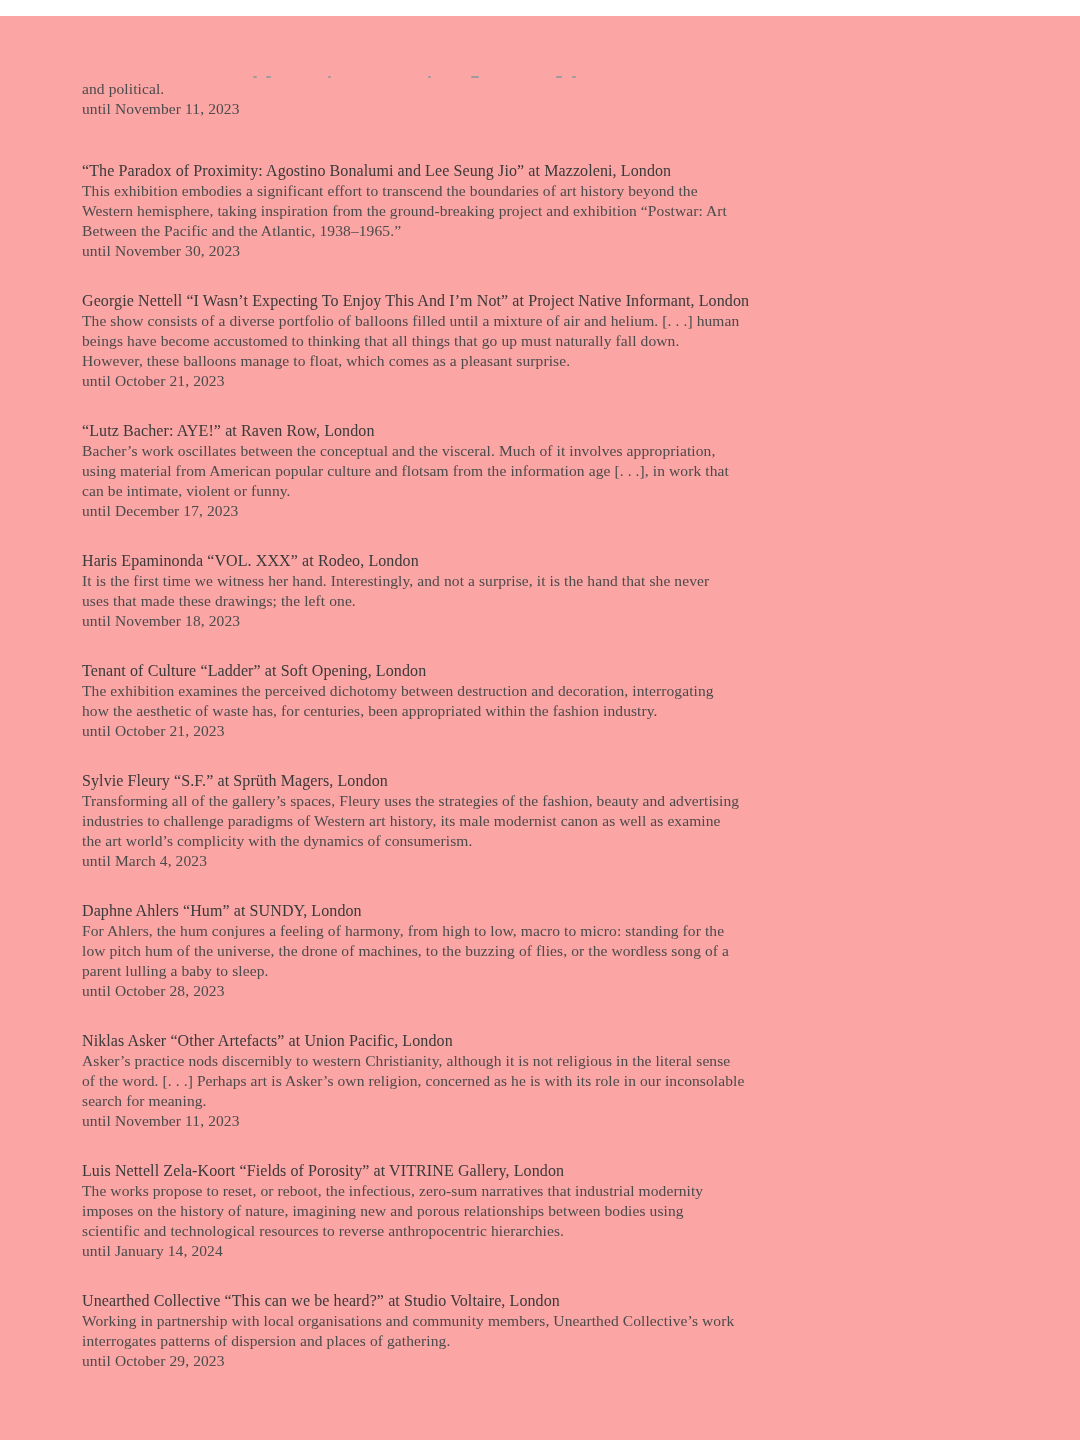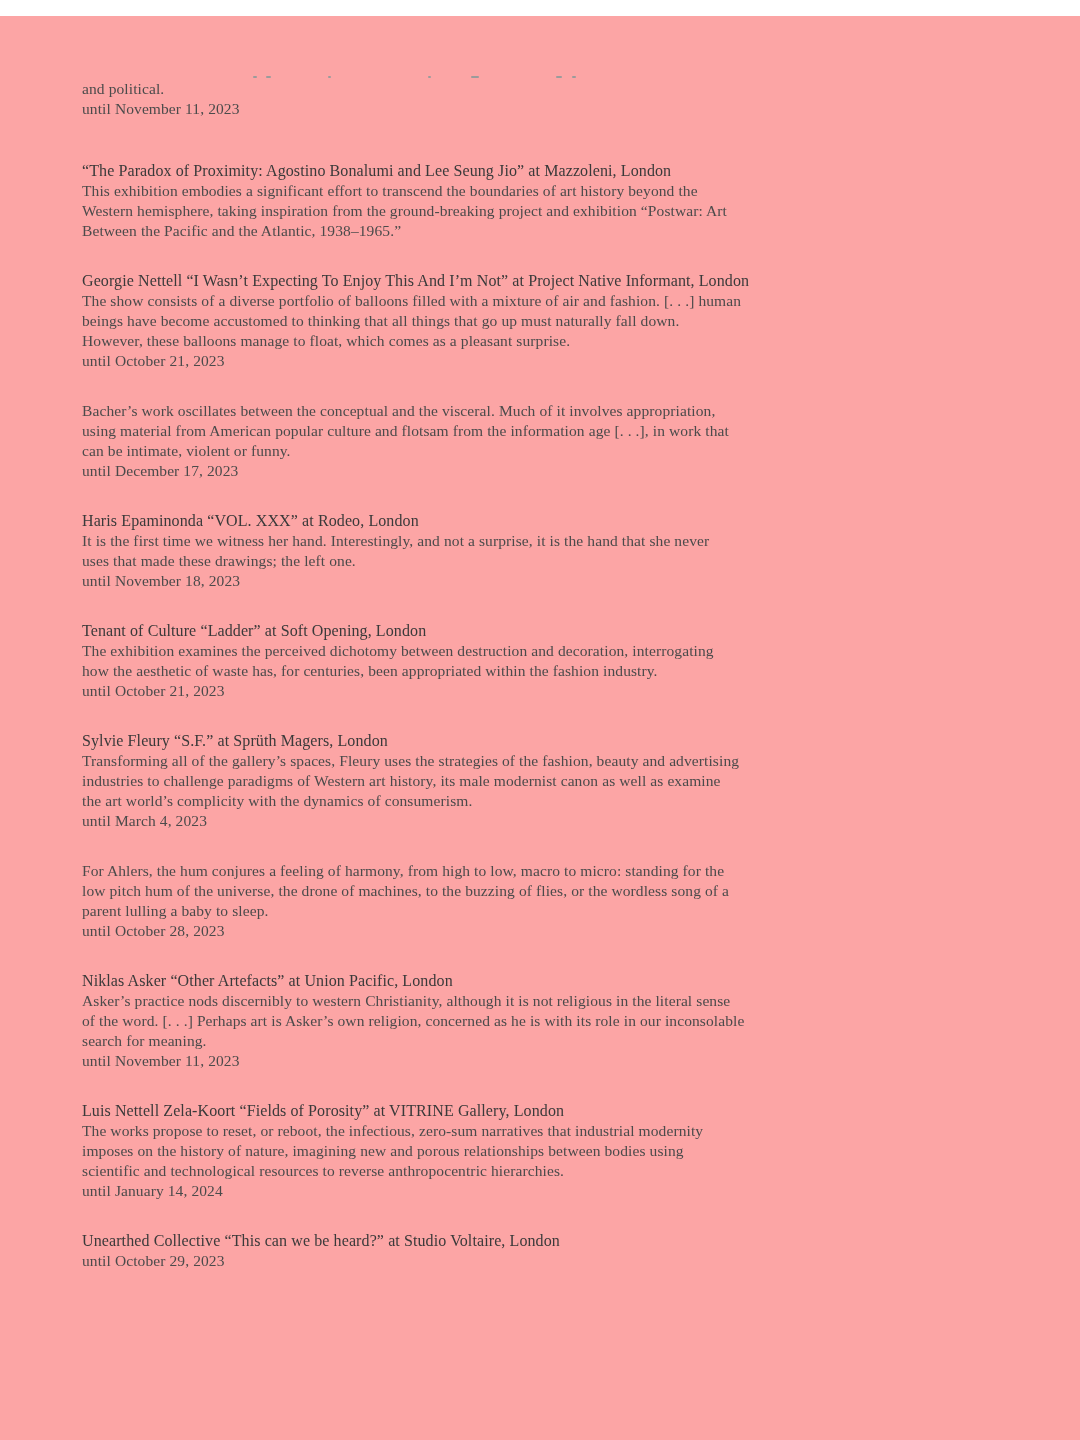--- a/index.html
+++ b/index.html
@@ -81,31 +81,33 @@
         </div>
       <p class="entry-body">and political.</p>
       <p class="entry-date">until November 11, 2023</p>
     </article>
 
       <article class="entry">
         <h2 class="entry-title">“The Paradox of Proximity: Agostino Bonalumi and Lee Seung Jio” at Mazzoleni, London</h2>
         <p class="entry-body">This exhibition embodies a significant effort to transcend the boundaries of art history beyond the
 Western hemisphere, taking inspiration from the ground-breaking project and exhibition “Postwar: Art
 Between the Pacific and the Atlantic, 1938–1965.”</p>
+        <p class="entry-date">until November 30, 2023</p>
       </article>
 
       <article class="entry">
         <h2 class="entry-title">Georgie Nettell “I Wasn’t Expecting To Enjoy This And I’m Not” at Project Native Informant, London</h2>
-        <p class="entry-body">The show consists of a diverse portfolio of balloons filled with a mixture of air and fashion. [. . .] human
+        <p class="entry-body">The show consists of a diverse portfolio of balloons filled until a mixture of air and helium. [. . .] human
 beings have become accustomed to thinking that all things that go up must naturally fall down.
 However, these balloons manage to float, which comes as a pleasant surprise.</p>
         <p class="entry-date">until October 21, 2023</p>
       </article>
 
       <article class="entry">
+        <h2 class="entry-title">“Lutz Bacher: AYE!” at Raven Row, London</h2>
         <p class="entry-body">Bacher’s work oscillates between the conceptual and the visceral. Much of it involves appropriation,
 using material from American popular culture and flotsam from the information age [. . .], in work that
 can be intimate, violent or funny.</p>
         <p class="entry-date">until December 17, 2023</p>
       </article>
 
       <article class="entry">
         <h2 class="entry-title">Haris Epaminonda “VOL. XXX” at Rodeo, London</h2>
         <p class="entry-body">It is the first time we witness her hand. Interestingly, and not a surprise, it is the hand that she never
 uses that made these drawings; the left one.</p>
@@ -121,20 +123,21 @@
 
       <article class="entry">
         <h2 class="entry-title">Sylvie Fleury “S.F.” at Sprüth Magers, London</h2>
         <p class="entry-body">Transforming all of the gallery’s spaces, Fleury uses the strategies of the fashion, beauty and advertising
 industries to challenge paradigms of Western art history, its male modernist canon as well as examine
 the art world’s complicity with the dynamics of consumerism.</p>
         <p class="entry-date">until March 4, 2023</p>
       </article>
 
       <article class="entry">
+        <h2 class="entry-title">Daphne Ahlers “Hum” at SUNDY, London</h2>
         <p class="entry-body">For Ahlers, the hum conjures a feeling of harmony, from high to low, macro to micro: standing for the
 low pitch hum of the universe, the drone of machines, to the buzzing of flies, or the wordless song of a
 parent lulling a baby to sleep.</p>
         <p class="entry-date">until October 28, 2023</p>
       </article>
 
       <article class="entry">
         <h2 class="entry-title">Niklas Asker “Other Artefacts” at Union Pacific, London</h2>
         <p class="entry-body">Asker’s practice nods discernibly to western Christianity, although it is not religious in the literal sense
 of the word. [. . .] Perhaps art is Asker’s own religion, concerned as he is with its role in our inconsolable
@@ -145,16 +148,18 @@
       <article class="entry">
         <h2 class="entry-title">Luis Nettell Zela-Koort “Fields of Porosity” at VITRINE Gallery, London</h2>
         <p class="entry-body">The works propose to reset, or reboot, the infectious, zero-sum narratives that industrial modernity
 imposes on the history of nature, imagining new and porous relationships between bodies using
 scientific and technological resources to reverse anthropocentric hierarchies.</p>
         <p class="entry-date">until January 14, 2024</p>
       </article>
 
       <article class="entry">
         <h2 class="entry-title">Unearthed Collective “This can we be heard?” at Studio Voltaire, London</h2>
+        <p class="entry-body">Working in partnership with local organisations and community members, Unearthed Collective’s work
+interrogates patterns of dispersion and places of gathering.</p>
         <p class="entry-date">until October 29, 2023</p>
       </article>
     </div>
 </div>
 
 </body></html>

